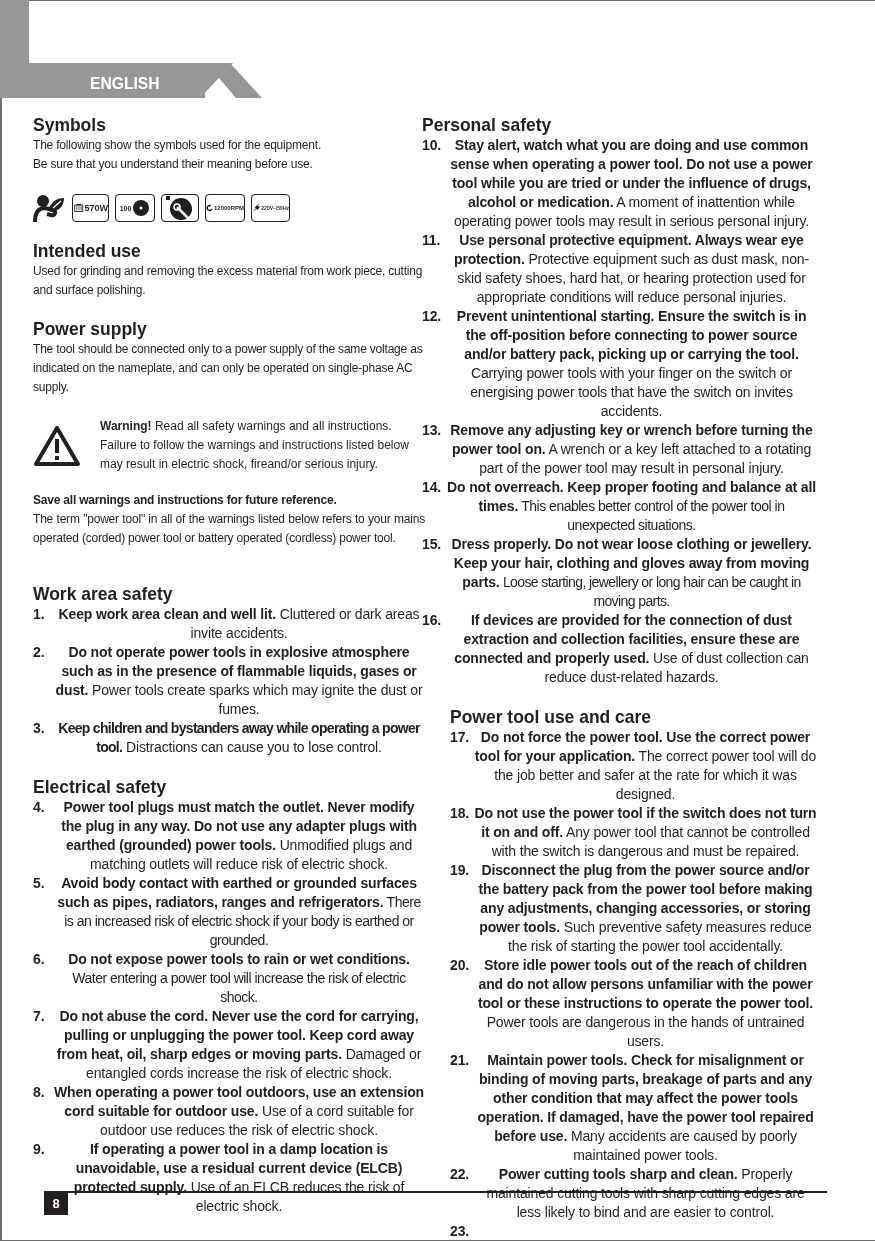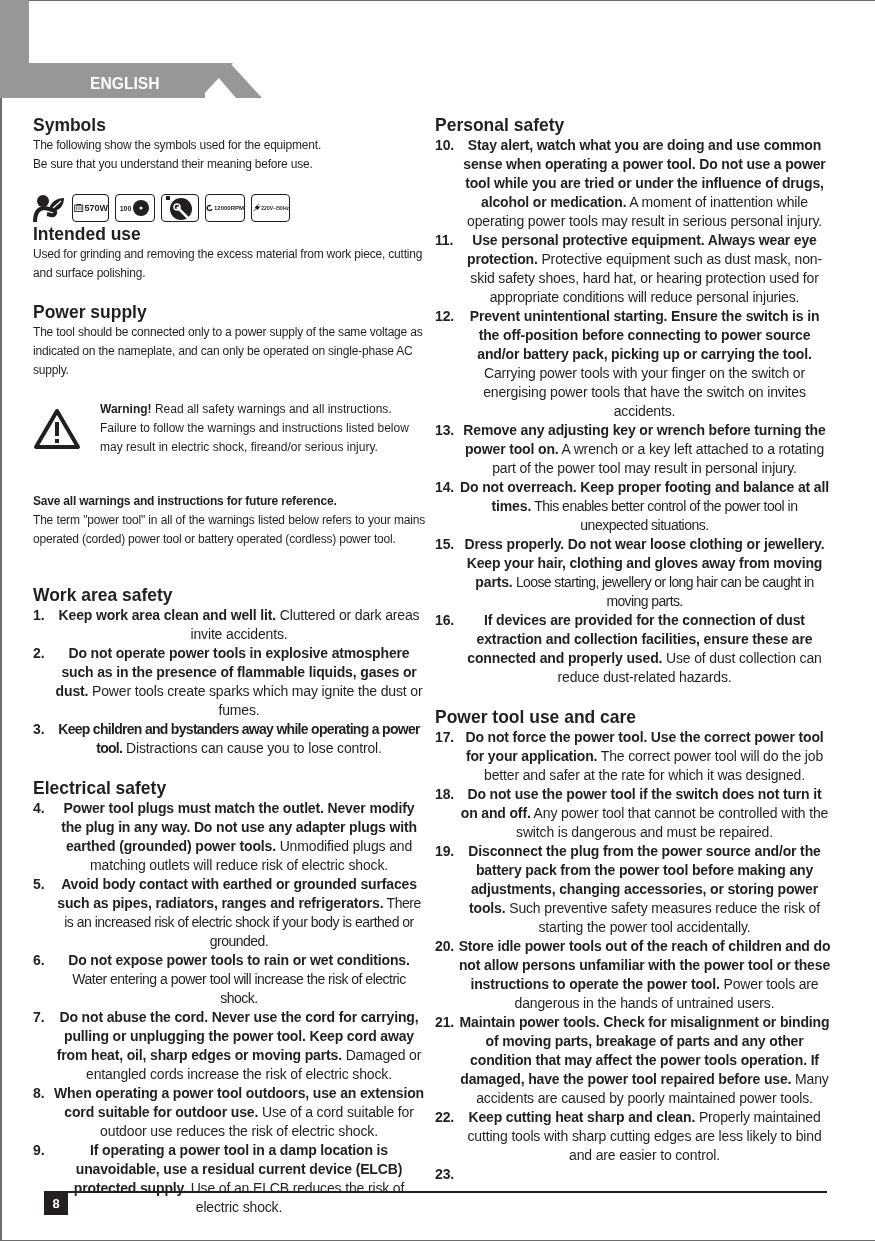--- a/index.html
+++ b/index.html
@@ -8,21 +8,21 @@
   .frame { position:absolute; left:0; top:0; width:873px; height:1239px; border:1px solid #6d6d6d; border-left-width:2px; }
   .tab-bar { position:absolute; left:0; top:0; width:29px; height:98px; background:#979797; }
   .tab-strip { position:absolute; left:0; top:63px; width:205px; height:35px; background:#979797; }
   .tab-slant { position:absolute; left:200px; top:63px; width:0; height:0;
                border-top:35px solid #979797; border-right:33px solid transparent; }
   .tab-slant2 { position:absolute; left:206px; top:63px; width:30px; height:35px; background:#979797;
                 clip-path:polygon(0 0, 24px 0, 56px 35px, 30px 35px); width:56px; }
   .tab-label { position:absolute; left:90px; top:74px; color:#fff; font-size:17px; font-weight:bold; letter-spacing:0px; transform:scaleX(0.92); transform-origin:left; }
   .col { position:absolute; top:114px; }
   .col-left { left:33px; width:392px; }
-  .col-right { left:435px; width:396px; }
+  .col-right { left:422px; width:396px; }
   h2 { margin:0; font-size:19px; font-weight:bold; color:#231f20; line-height:22px; transform:scaleX(0.92); transform-origin:left; white-space:nowrap; }
   p { margin:0; font-size:14px; line-height:19px; }
   .txt { font-size:12px; line-height:19px; letter-spacing:-0.2px; }
   .icons { display:flex; align-items:center; gap:6px; margin-top:19px; height:30px; }
   .ico { border:1.5px solid #231f20; border-radius:4px; height:26px; display:flex; align-items:center; justify-content:center; position:relative; }
   .ico-lbl { font-size:6px; font-weight:bold; line-height:7px; }
   .warn { display:flex; margin-top:20px; }
   .warn-icon { width:56px; flex:none; padding-top:8px; }
   .warn-text { font-size:12px; line-height:19px; margin-left:11px; }
   b { font-weight:bold; }
@@ -97,21 +97,21 @@
         <svg width="16" height="14" viewBox="0 0 16 14">
             <path d="M3 12 L7 8" stroke="#231f20" stroke-width="1.5"></path>
             <rect x="6" y="3" width="6" height="6" transform="rotate(45 9 6)" fill="#231f20"></rect>
             <path d="M10 2 L12 0 M13 5 L15 3" stroke="#231f20" stroke-width="1.2"></path>
           </svg>
         <span class="ico-lbl" style="font-size:5px;">220V~/50Hz</span>
       </span>
     </div>
   </section>
 
-  <section style="">
+  <section style="margin-top:17px;">
     <h2>Intended use</h2>
     <p class="txt">Used for grinding and removing the excess material from work piece, cutting and surface polishing.</p>
   </section>
 
   <section style="margin-top:18px;">
     <h2>Power supply</h2>
     <p class="txt">The tool should be connected only to a power supply of the same voltage as indicated on the nameplate, and can only be operated on single-phase AC supply.</p>
   </section>
 
   <div class="warn">
@@ -120,21 +120,21 @@
         <path d="M24 3 L45 39 L3 39 Z" fill="none" stroke="#231f20" stroke-width="4" stroke-linejoin="round"></path>
         <rect x="22" y="14" width="4" height="14" fill="#231f20"></rect>
         <rect x="22" y="31" width="4" height="4" fill="#231f20"></rect>
       </svg>
     </span>
     <div class="warn-text">
       <b>Warning!</b><span> Read all safety warnings and all instructions. Failure to follow the warnings and instructions listed below may result in electric shock, fireand/or serious injury.</span>
     </div>
   </div>
 
-  <section style="margin-top:35px;">
+  <section style="margin-top:17px;">
     <p class="txt" style="font-weight:bold;">Save all warnings and instructions for future reference.</p>
     <p class="txt" style="text-align:justify;">The term "power tool" in all of the warnings listed below refers to your mains operated (corded) power tool or battery operated (cordless) power tool.</p>
   </section>
 
   <section style="margin-top:35px;">
     <h2>Work area safety</h2>
     <ol>
       <li class="item"><span class="num">1.</span><b>Keep work area clean and well lit.</b><span>  Cluttered or dark areas invite accidents.</span></li>
       <li class="item"><span class="num">2.</span><b>Do not operate power tools in explosive atmosphere such as in the presence of flammable liquids, gases or dust.</b><span> Power tools create sparks which may ignite the dust or fumes.</span></li>
       <li class="item"><span class="num">3.</span><b style="letter-spacing:-0.7px;">Keep children and bystanders away while operating a power tool.</b><span> Distractions can cause you to lose control.</span></li>
@@ -161,28 +161,28 @@
       <li class="item"><span class="num">10.</span><b>Stay alert, watch what you are doing and use common sense when operating a power tool. Do not use a power tool while you are tried or under the influence of drugs, alcohol or medication.</b><span> A moment of inattention while operating power tools may result in serious personal injury.</span></li>
       <li class="item"><span class="num">11.</span><b>Use personal protective equipment. Always wear eye protection.</b><span> Protective equipment such as dust mask, non-skid safety shoes, hard hat, or hearing protection used for appropriate conditions will reduce personal injuries.</span></li>
       <li class="item"><span class="num">12.</span><b>Prevent unintentional starting. Ensure the switch is in the off-position before connecting to power source and/or battery pack, picking up or carrying the tool.</b><span> Carrying power tools with your finger on the switch or energising power tools that have the switch on invites accidents.</span></li>
       <li class="item"><span class="num">13.</span><b>Remove any adjusting key or wrench before turning the power tool on.</b><span> A wrench or a key left attached to a rotating part of the power tool may result in personal injury.</span></li>
       <li class="item"><span class="num">14.</span><b>Do not overreach. Keep proper footing and balance at all times.</b><span style="letter-spacing:-0.5px;"> This enables better control of the power tool in  unexpected situations.</span></li>
       <li class="item"><span class="num">15.</span><b>Dress properly. Do not wear loose clothing or jewellery. Keep your hair, clothing and gloves away from moving  parts.</b><span style="letter-spacing:-0.6px;"> Loose starting, jewellery or long hair can be caught in moving parts.</span></li>
       <li class="item"><span class="num">16.</span><b>If devices are provided for the connection of dust extraction and collection facilities, ensure these are connected and properly used.</b><span> Use of dust collection can reduce dust-related hazards.</span></li>
     </ol>
   </section>
 
-  <section style="margin-top:19px;">
+  <section style="margin-top:19px;margin-left:28px;">
     <h2>Power tool use and care</h2>
     <ol>
       <li class="item"><span class="num">17.</span><b>Do not force the power tool. Use the correct power tool for your application.</b><span> The correct power tool will do the job better and safer at the rate for which it was designed.</span></li>
       <li class="item"><span class="num">18.</span><b>Do not use the power tool if the switch does not turn it on and off.</b><span> Any power tool that cannot be controlled with the switch is dangerous and must be repaired.</span></li>
       <li class="item"><span class="num">19.</span><b>Disconnect the plug from the power source and/or the battery pack from the power tool before making any adjustments, changing accessories, or storing power tools.</b><span> Such preventive safety measures reduce the risk of starting the power tool accidentally.</span></li>
       <li class="item"><span class="num">20.</span><b>Store idle power tools out of the reach of children and do not allow persons unfamiliar with the power tool or these instructions to operate the power tool.</b><span> Power tools are dangerous in the hands of untrained users.</span></li>
       <li class="item"><span class="num">21.</span><b>Maintain power tools. Check for misalignment or binding of moving parts, breakage of parts and any other condition that may affect the power tools operation. If damaged, have the power tool repaired before use.</b><span> Many accidents are caused by poorly maintained power tools.</span></li>
-      <li class="item"><span class="num">22.</span><b>Keep cutting heat sharp and clean.</b><span> Properly maintained cutting tools with sharp cutting edges are less likely to bind and are easier to control.</span></li>
+      <li class="item"><span class="num">22.</span><b>Power cutting tools sharp and clean.</b><span> Properly maintained cutting tools with sharp cutting edges are less likely to bind and are easier to control.</span></li>
       <li class="item"><span class="num">23.</span><span></span></li>
     </ol>
   </section>
 </div>
 
 <div class="footer-line"></div>
 <div class="page-num">8</div>
 
 </body></html>

